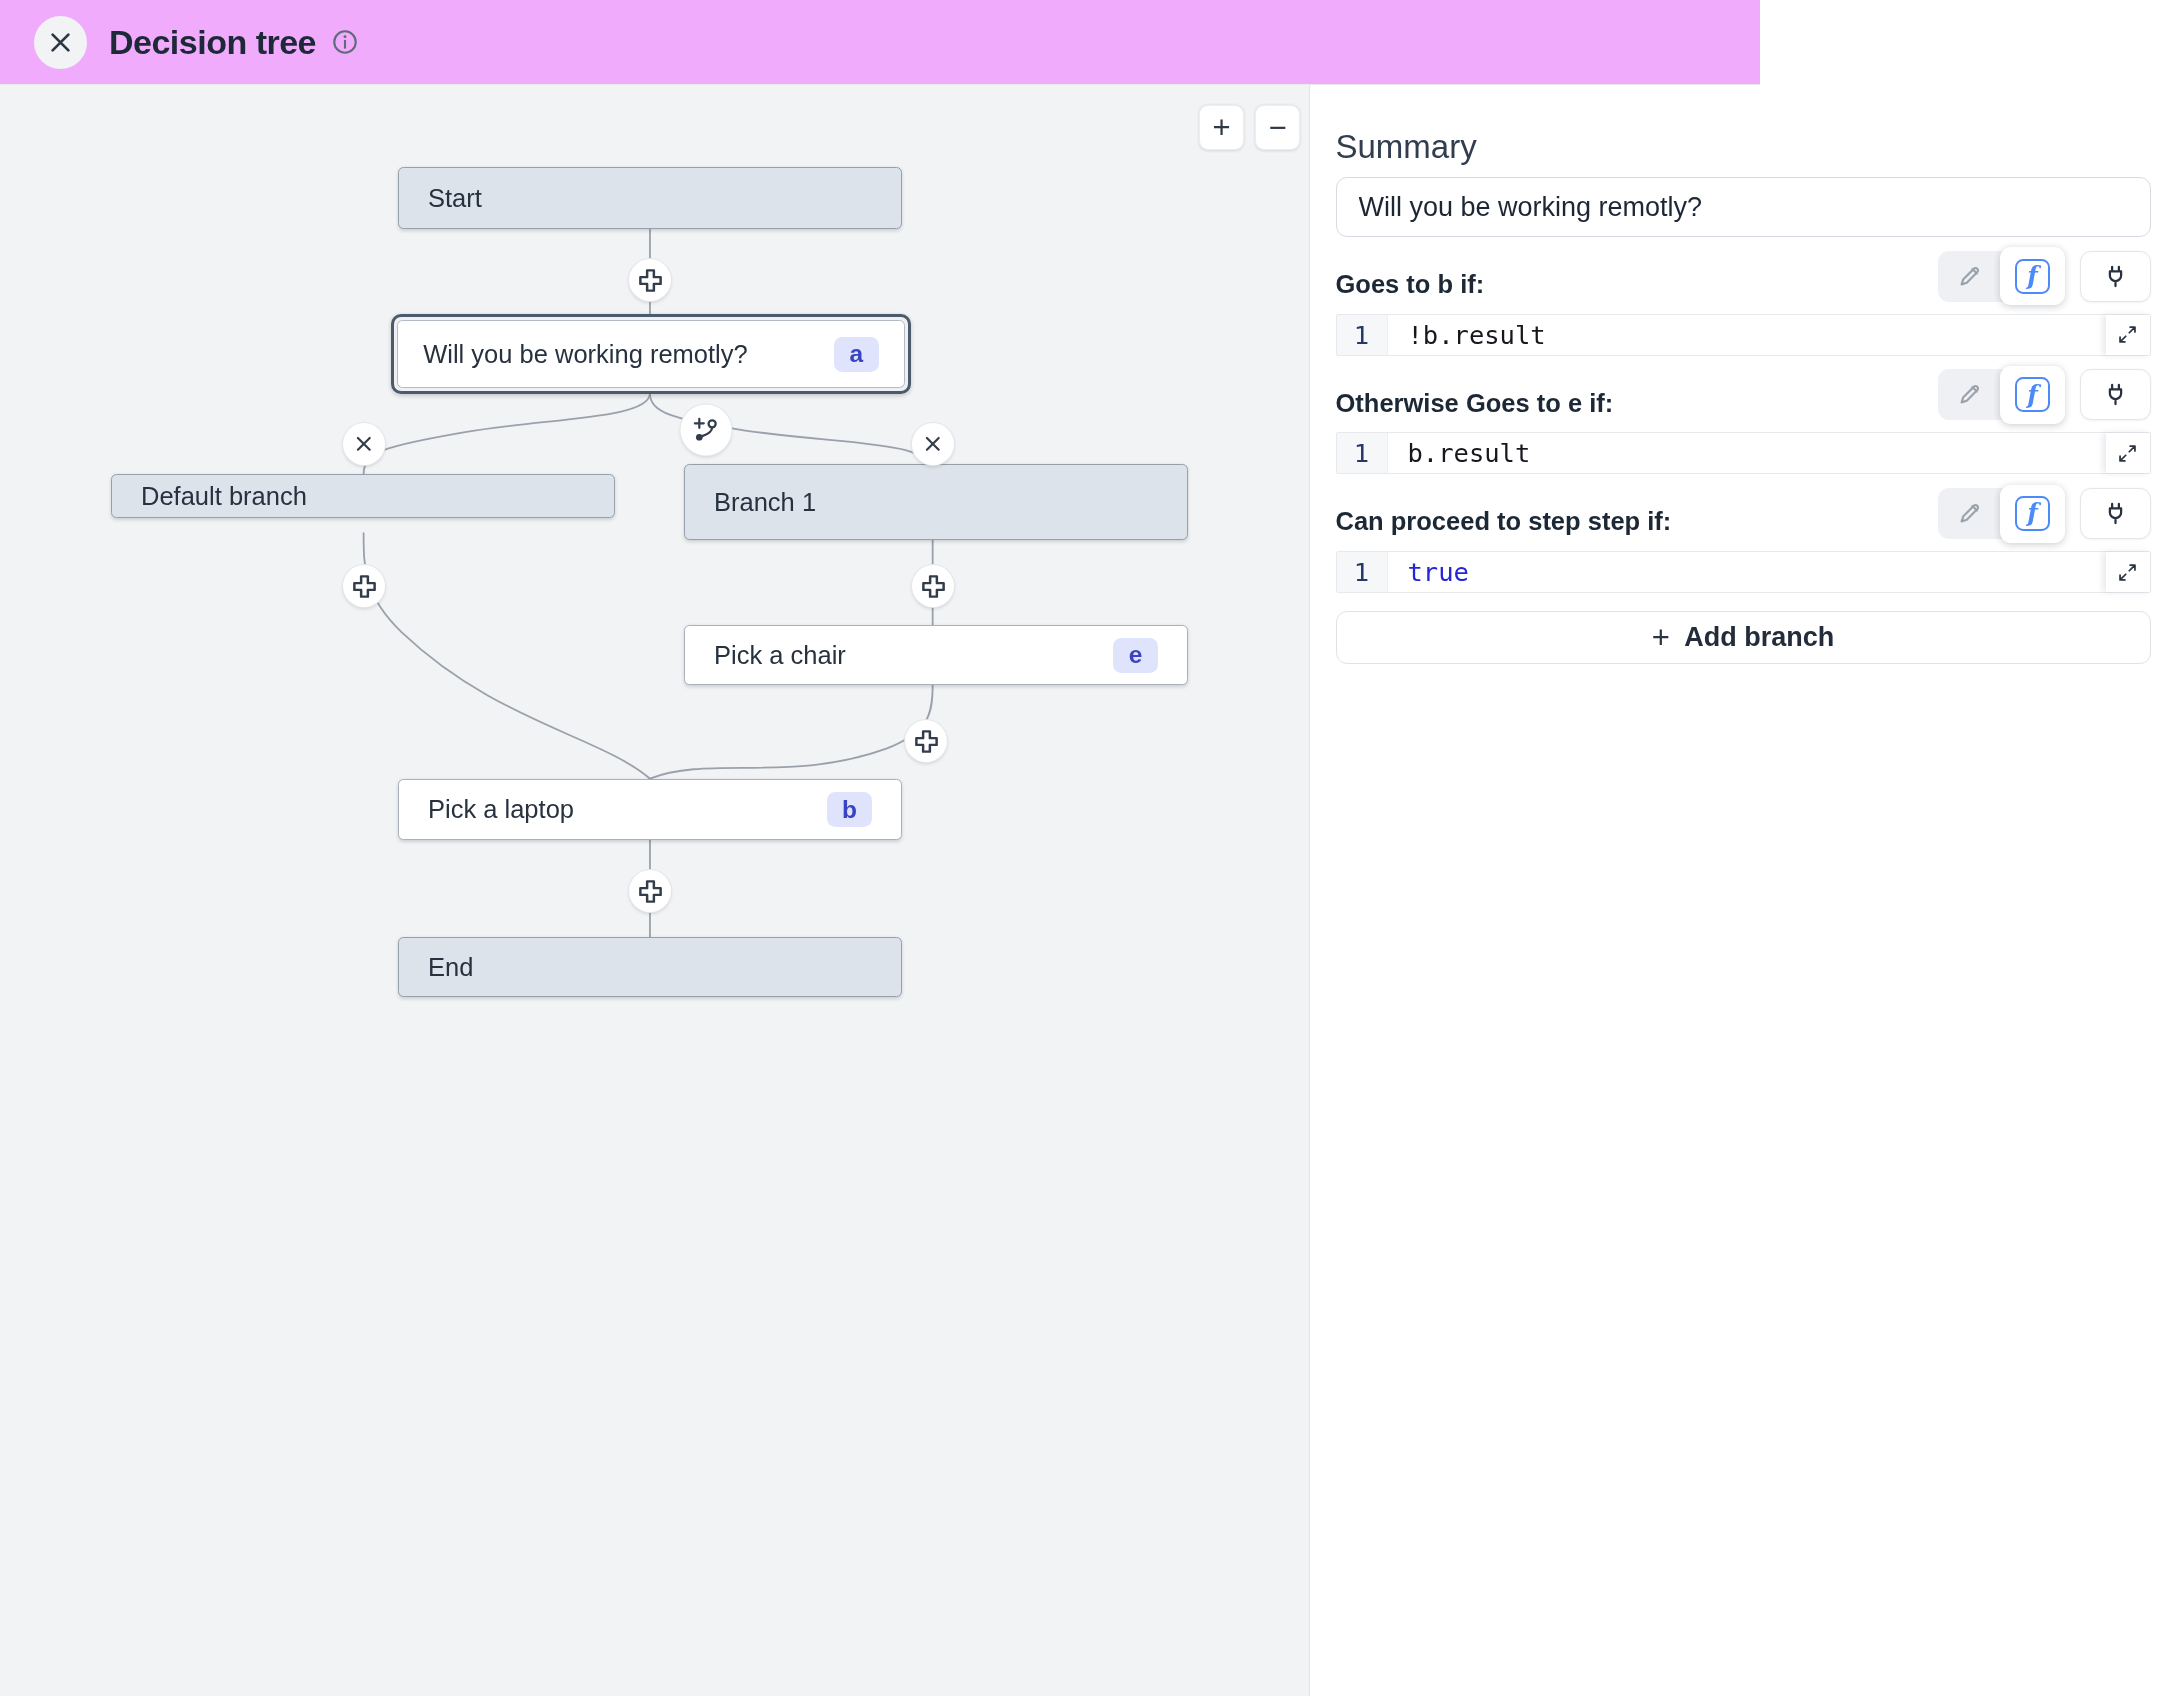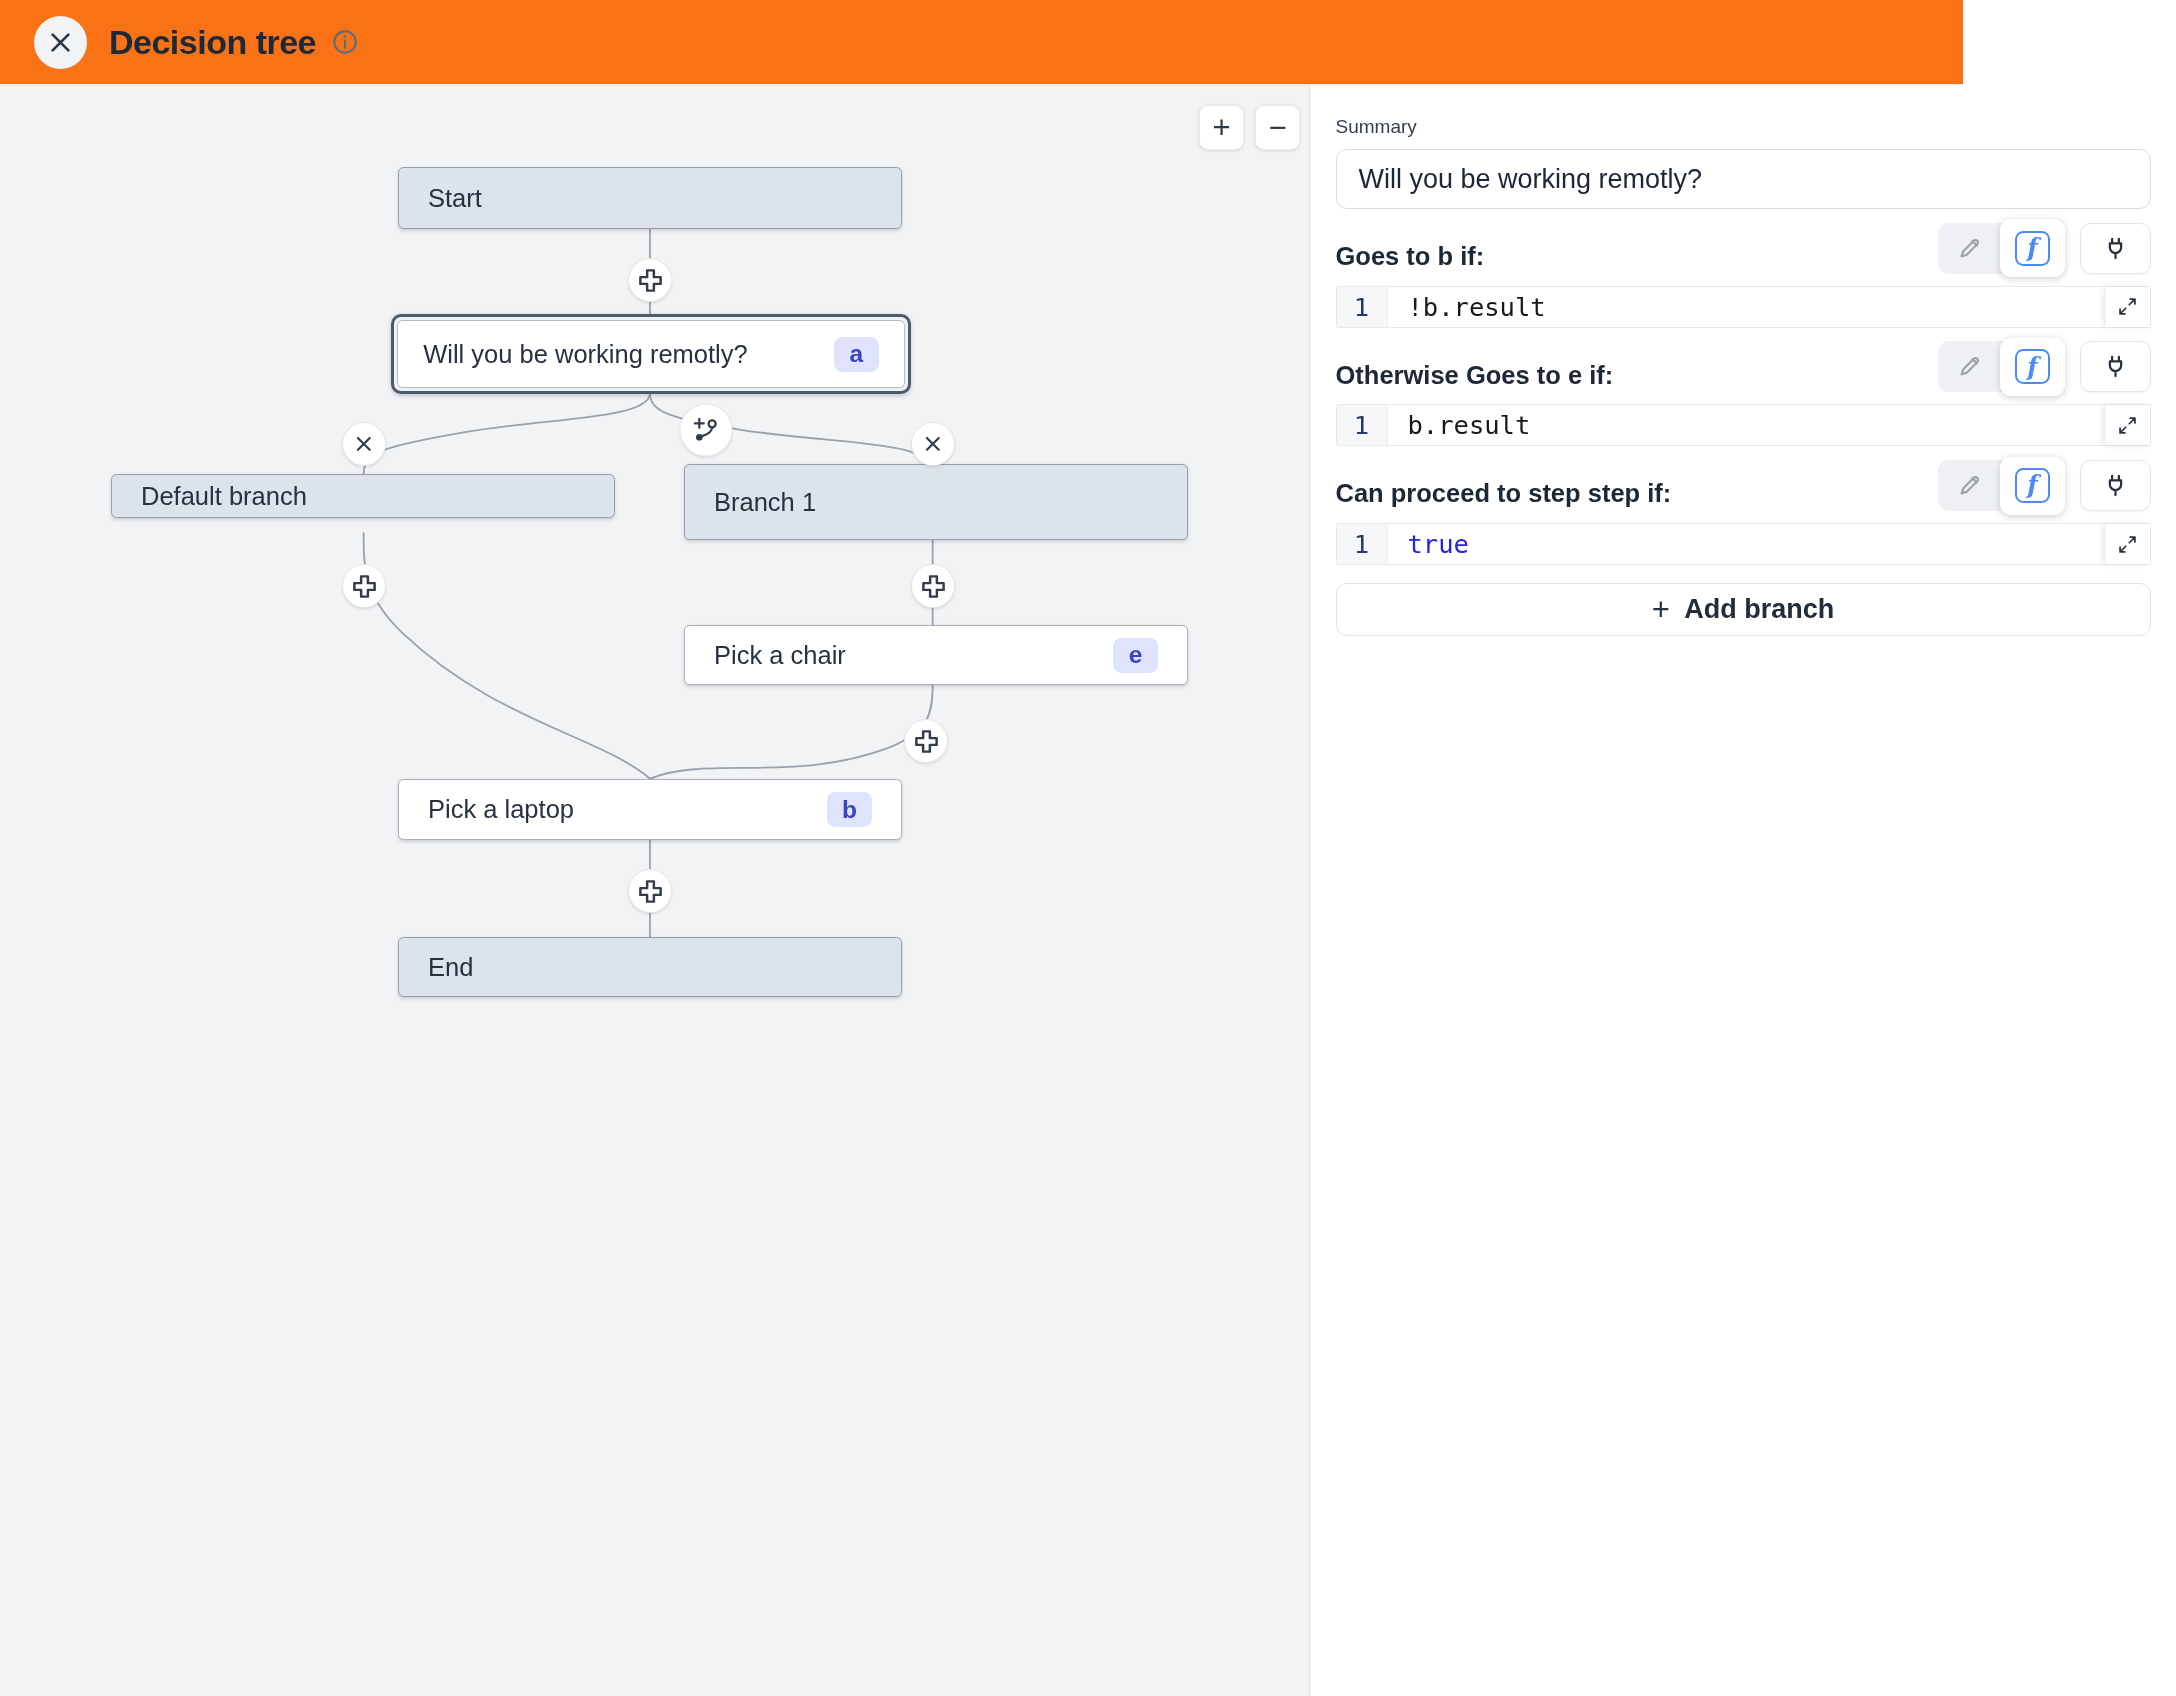--- a/index.html
+++ b/index.html
@@ -7,22 +7,22 @@
   body {
     font-family:"Liberation Sans", sans-serif;
     background:#ffffff;
     position:relative;
     overflow:hidden;
     color:#1f2a3a;
   }
 
   
   .header {
-    position:absolute; top:0; left:0; width:1963px; height:85px;
-    background:#f97316; border-bottom:0.9px solid #e7e9ec;
+    position:absolute; top:0; left:0; width:1760px; height:85px;
+    background:#f0abfc; border-bottom:0.9px solid #e7e9ec;
     display:flex; align-items:center; z-index:5;
   }
   .close-btn {
     width:53px; height:53px; border-radius:50%;
     background:#f1f3f5; margin-left:34px;
     display:flex; align-items:center; justify-content:center;
     cursor:pointer;
   }
   .app-title { margin-left:22px; font-size:34px; font-weight:700; color:#1e2938; letter-spacing:-0.5px; }
   .info-ic { margin-left:14.5px; display:flex; }
@@ -87,21 +87,21 @@
     background:#ffffff; border-left:0.9px solid #e2e5e8;
     padding:0 25.5px;
   }
   .panel-head { margin-top:38px; display:flex; justify-content:space-between; align-items:center; }
   .panel-title { font-size:34px; font-weight:700; color:#1c2736; }
   .delete-btn {
     height:53px; padding:0 23.6px; background:#f1f3f5; border:none; border-radius:9px;
     display:flex; align-items:center; gap:12.7px;
     font-family:inherit; font-size:26px; font-weight:600; color:#252f3e; cursor:pointer;
   }
-  .summary-label { margin-top:31px; font-size:19px; color:#323e4f; }
+  .summary-label { margin-top:43px; font-size:33px; color:#323e4f; }
   .summary-input {
     margin-top:11px; width:100%; height:60px;
     border:1.8px solid #d7dbe1; border-radius:11px;
     font-family:inherit; font-size:27px; color:#1d2635; padding:0 22px;
     background:#fff; outline:none;
   }
 
   .cond-head { margin-top:12.7px; height:53px; display:flex; justify-content:space-between; align-items:flex-end; }
   .cond-label { font-size:25.5px; font-weight:700; color:#1d2836; padding-bottom:3.6px; }
   .cond-icons { display:flex; align-items:center; height:53px; }

